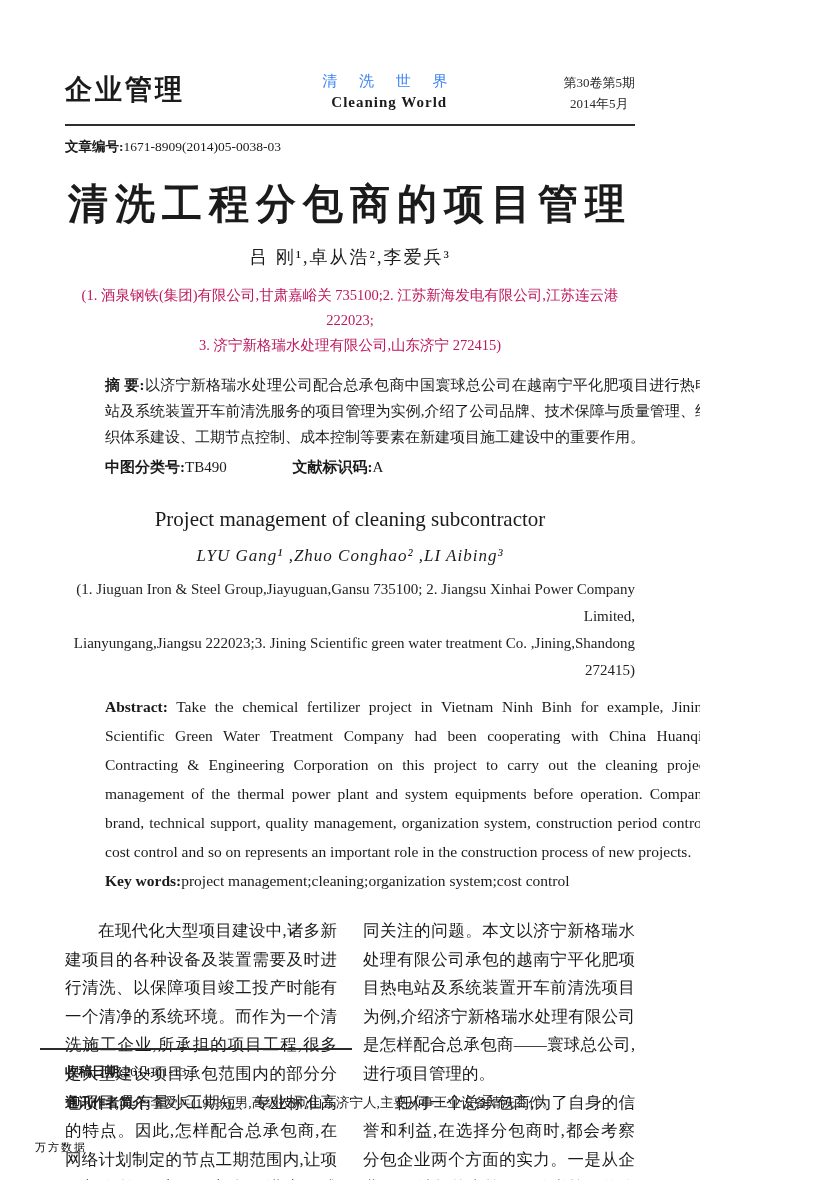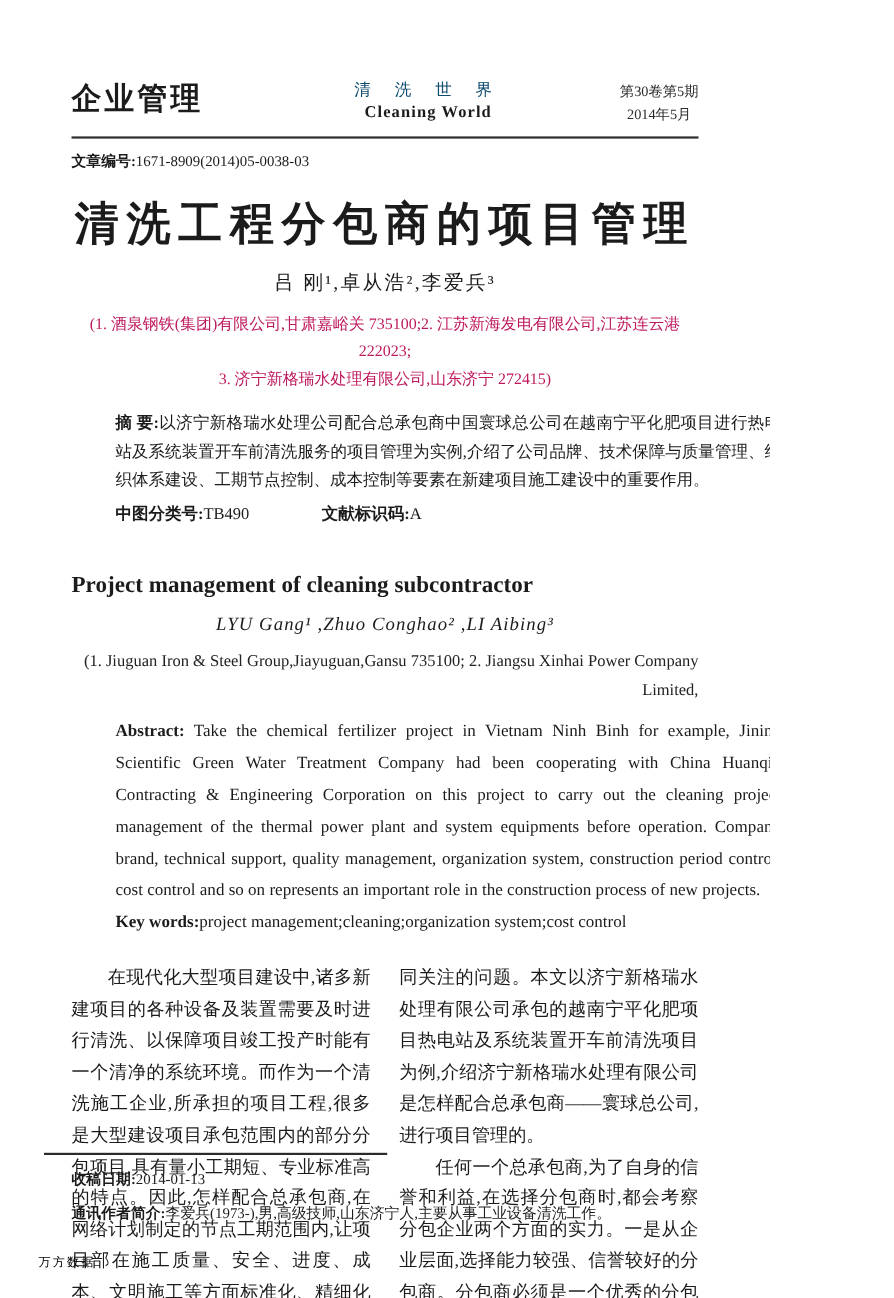--- a/index.html
+++ b/index.html
@@ -19,21 +19,21 @@
   }
 
   
   .header { display: flex; justify-content: space-between; align-items: flex-start; }
   .logo {
     font-size: 27px; font-weight: 900; letter-spacing: 3px;
     font-family: "Liberation Sans", sans-serif;
     transform: scaleY(1.05);
   }
   .journal { text-align: center; margin-left: 30px; }
-  .journal-cn { font-size: 15px; letter-spacing: 9px; color: #0c4a6e; }
+  .journal-cn { font-size: 15px; letter-spacing: 9px; color: #3b82f6; }
   .journal-en { font-size: 15px; font-weight: bold; margin-top: 3px; letter-spacing: 1px; }
   .issue { text-align: center; font-size: 13px; line-height: 21px; color: #2a2a2a; }
   .header-rule { margin-top: 10px; border-bottom: 2px solid #2e2e2e; }
 
   
   .article-no { margin-top: 12px; font-size: 13.5px; }
   .article-no .lbl { font-weight: bold; }
   .title-cn {
     text-align: center; margin-top: 20px;
     font-size: 40px; font-weight: 900; letter-spacing: 7px;
@@ -45,21 +45,21 @@
 
   
   .abs-block { margin: 14px 0 0 40px; width: 605px; }
   .abs-cn { font-size: 15px; line-height: 26px; text-align: justify; }
   .abs-cn .lbl, .kw-cn .lbl, .clc .lbl { font-weight: bold; }
   .kw-cn { font-size: 15px; line-height: 26px; margin-top: 3px; }
   .clc { font-size: 15px; margin-top: 8px; }
   .clc .seg + .seg { margin-left: 62px; }
 
   
-  .title-en { margin-top: 42px; font-size: 21px; font-weight: bold; }
+  .title-en { text-align: center; margin-top: 30px; font-size: 21px; font-weight: normal; }
   .authors-en { text-align: center; margin-top: 14px; font-size: 17px; font-style: italic; letter-spacing: 1px; }
   .affil-en { text-align: right; margin-top: 10px; font-size: 15px; line-height: 27px; color: #222; }
   .abs-en-block { margin: 8px 0 0 40px; width: 605px; }
   .abs-en { font-size: 15.5px; line-height: 29px; text-align: justify; }
   .abs-en .lbl, .kw-en .lbl { font-weight: bold; }
   .kw-en { font-size: 15.5px; line-height: 29px; }
 
   
   .columns { display: flex; gap: 26px; margin-top: 22px; }
   .col { flex: 1; font-size: 16.5px; line-height: 28.6px; text-align: justify; }
@@ -113,20 +113,21 @@
     <div class="clc">
       <span class="seg"><span class="lbl">中图分类号:</span><span>TB490</span></span>
       <span class="seg"><span class="lbl">文献标识码:</span><span>A</span></span>
     </div>
   </div>
 
   <div class="title-en">Project management of cleaning subcontractor</div>
   <div class="authors-en">LYU Gang¹ ,Zhuo Conghao² ,LI Aibing³</div>
   <div class="affil-en">
     <div>(1. Jiuguan Iron &amp; Steel Group,Jiayuguan,Gansu 735100; 2. Jiangsu Xinhai Power Company Limited,</div>
+    <div>Lianyungang,Jiangsu 222023;3. Jining Scientific green water treatment Co. ,Jining,Shandong 272415)</div>
   </div>
   <div class="abs-en-block">
     <div class="abs-en">
       <span class="lbl">Abstract:</span> <span>Take the chemical fertilizer project in Vietnam Ninh Binh for example, Jining Scientific Green Water Treatment Company had been cooperating with China Huanqiu Contracting &amp; Engineering Corporation on this project to carry out the cleaning project management of the thermal power plant and system equipments before operation. Company brand, technical support, quality management, organization system, construction period control, cost control and so on represents an important role in the construction process of new projects.</span>
     </div>
     <div class="kw-en">
       <span class="lbl">Key words:</span><span>project management;cleaning;organization system;cost control</span>
     </div>
   </div>
 

